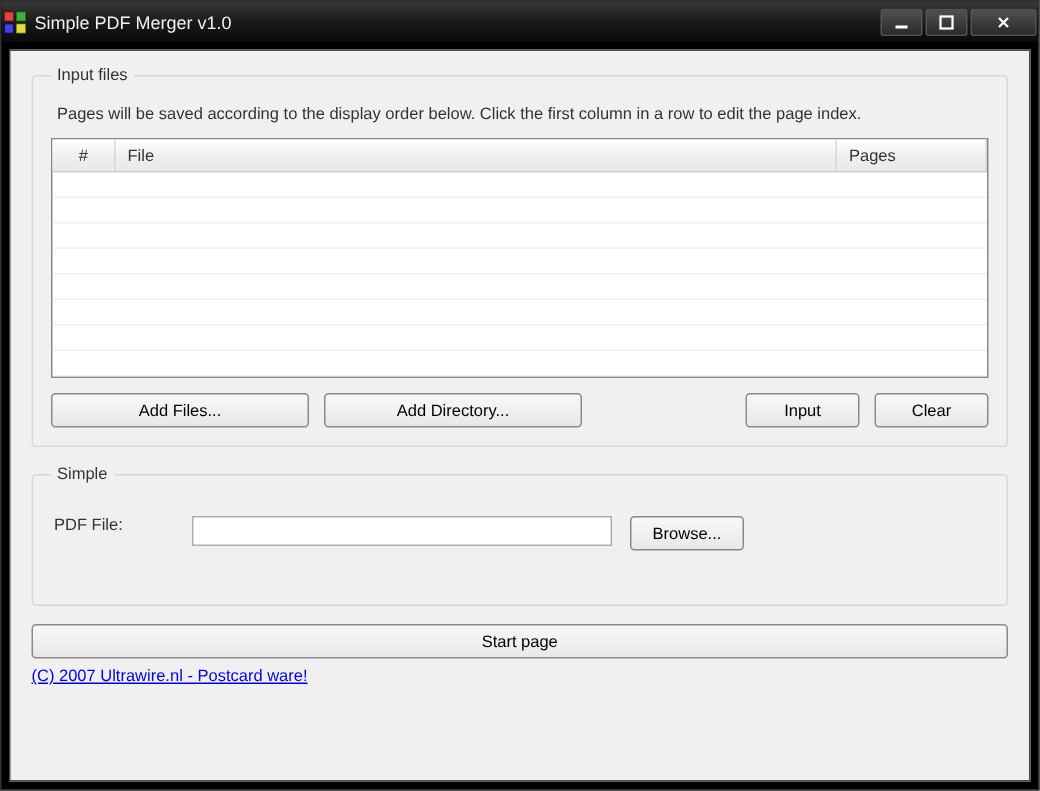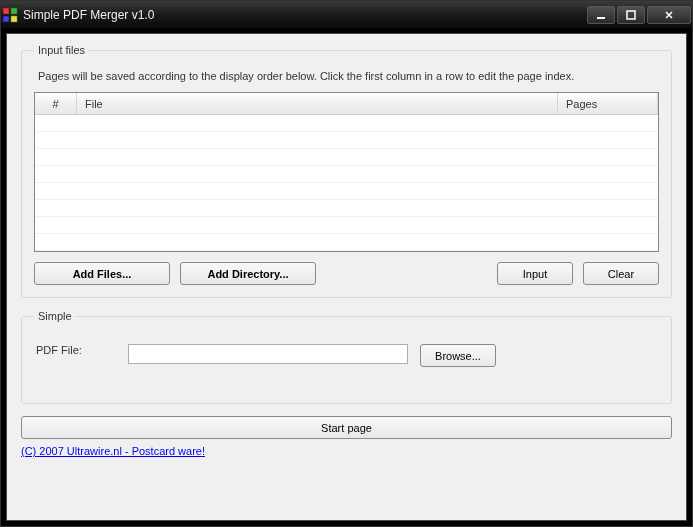--- a/index.html
+++ b/index.html
@@ -125,21 +125,21 @@
     button.wf {
       font-family: inherit;
       font-size: 11px;
       height: 23px;
       background: linear-gradient(to bottom, #f8f8f8, #e8e8e8);
       border: 1px solid #8a8a8a;
       border-radius: 3px;
       cursor: pointer;
       padding: 0 8px;
     }
-    .btn-wide { width: 136px; font-weight: bold; }
+    .btn-wide { width: 172px; }
     .btn-med { width: 76px; }
     .btn-sm { width: 76px; }
     .output-row {
       display: flex;
       align-items: flex-start;
       gap: 12px;
       padding: 12px 2px 24px 2px;
     }
     .output-row label {
       font-size: 11px;

